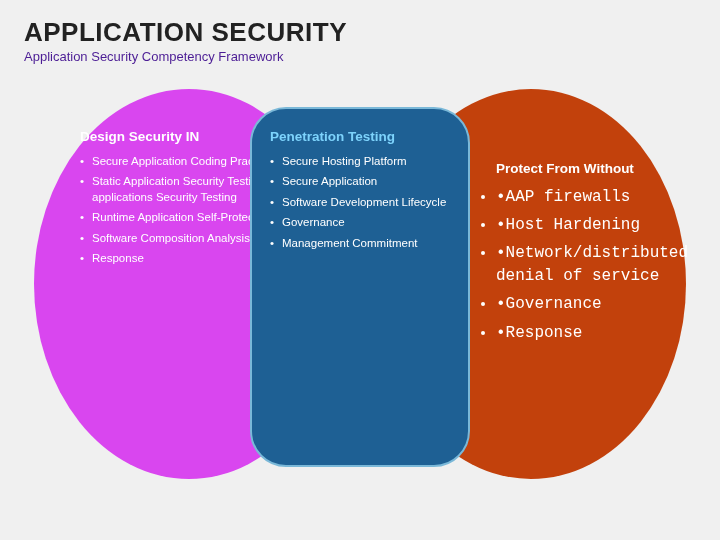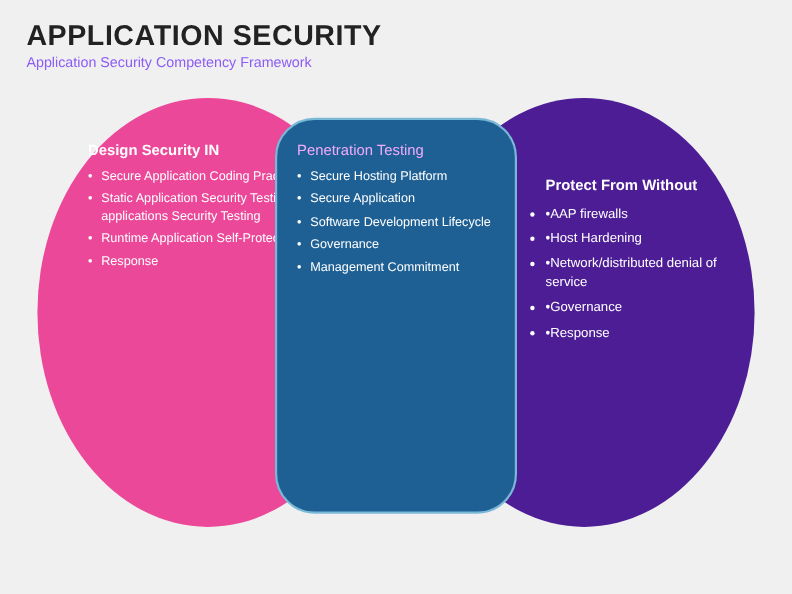--- a/index.html
+++ b/index.html
@@ -29,54 +29,54 @@
     .title {
       font-size: 26px;
       font-weight: 900;
       color: #222;
       letter-spacing: 0.5px;
       line-height: 1.1;
     }
 
     .subtitle {
       font-size: 13px;
-      color: #8b5cf6;
+      color: #4c1d95;
       font-weight: 400;
       margin-top: 2px;
     }
 
     .venn-container {
       flex: 1;
       position: relative;
       display: flex;
       align-items: center;
       justify-content: center;
     }
 
     
     .circle-left {
       position: absolute;
       left: 10px;
       top: 0px;
       width: 310px;
       height: 390px;
-      background: #ec4899;
+      background: #d946ef;
       border-radius: 50%;
       display: flex;
       flex-direction: column;
       padding: 32px 28px 32px 28px;
     }
 
     .circle-right {
       position: absolute;
       right: 10px;
       top: 0px;
       width: 310px;
       height: 390px;
-      background: #4c1d95;
+      background: #c2410c;
       border-radius: 50%;
       display: flex;
       flex-direction: column;
       padding: 32px 24px 32px 120px;
     }
 
     .circle-center {
       position: absolute;
       left: 50%;
       top: 18px;
@@ -114,40 +114,41 @@
     }
 
     .bullet-list li::before {
       content: '•';
       position: absolute;
       left: 0;
       color: #fff;
     }
 
     .right-list li {
-      font-size: 12px;
+      font-size: 16px;
       color: #fff;
       line-height: 1.4;
       margin-bottom: 6px;
       padding-left: 0;
+      font-family: Liberation Mono, monospace;
     }
 
     .right-list li::before {
       content: none;
     }
 
     .left-content {
       padding-left: 18px;
       padding-top: 8px;
     }
 
     .center-title {
       font-size: 13.5px;
-      font-weight: 400;
-      color: #f0abfc;
+      font-weight: 700;
+      color: #7dd3fc;
       margin-bottom: 10px;
       text-align: left;
     }
   </style>
 </head>
 <body>
 
 <div class="page">
   <div class="header">
     <div class="title">APPLICATION SECURITY</div>
@@ -156,20 +157,21 @@
 
   <div class="venn-container">
 
     <div class="circle-left">
       <div class="left-content">
         <div class="section-title">Design Security IN</div>
         <ul class="bullet-list">
           <li>Secure Application Coding Practices</li>
           <li>Static Application Security Testing/Dynamic applications Security Testing</li>
           <li>Runtime Application Self-Protection</li>
+          <li>Software Composition Analysis</li>
           <li>Response</li>
         </ul>
       </div>
     </div>
 
     <div class="circle-right">
       <div style="padding-top: 40px;">
         <div class="section-title">Protect From Without</div>
         <ul class="right-list">
           <li>•AAP firewalls</li>

